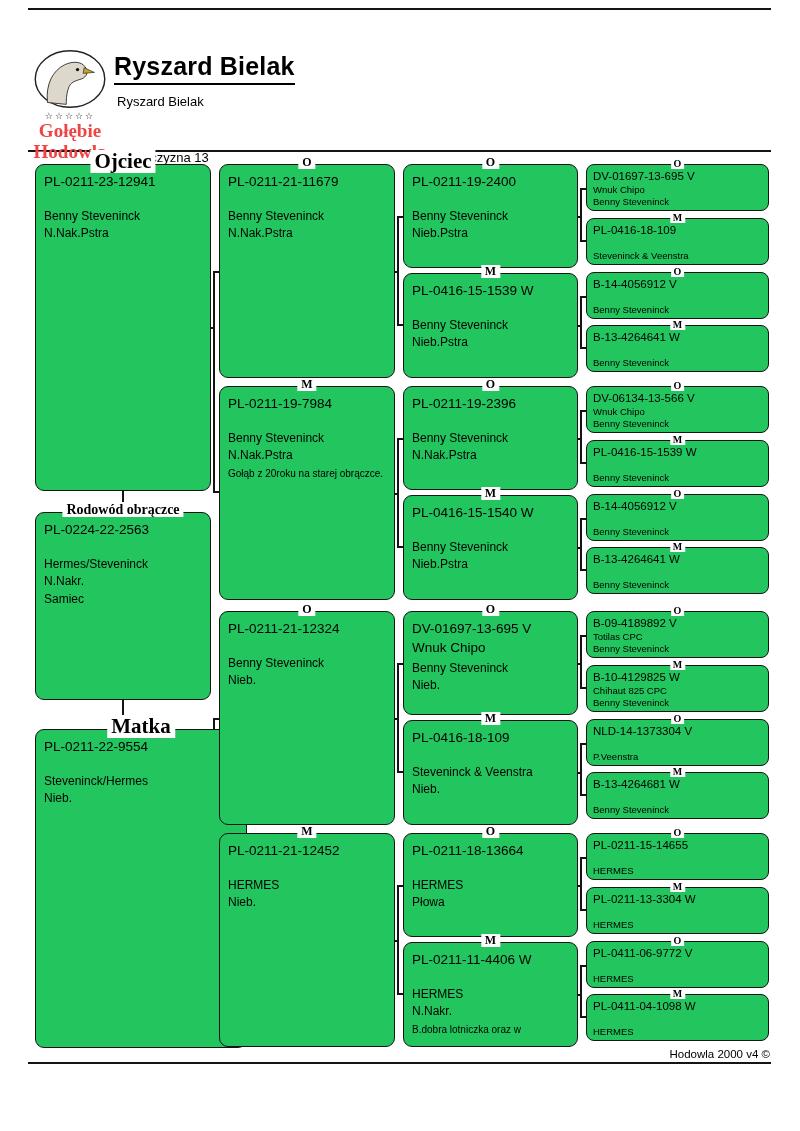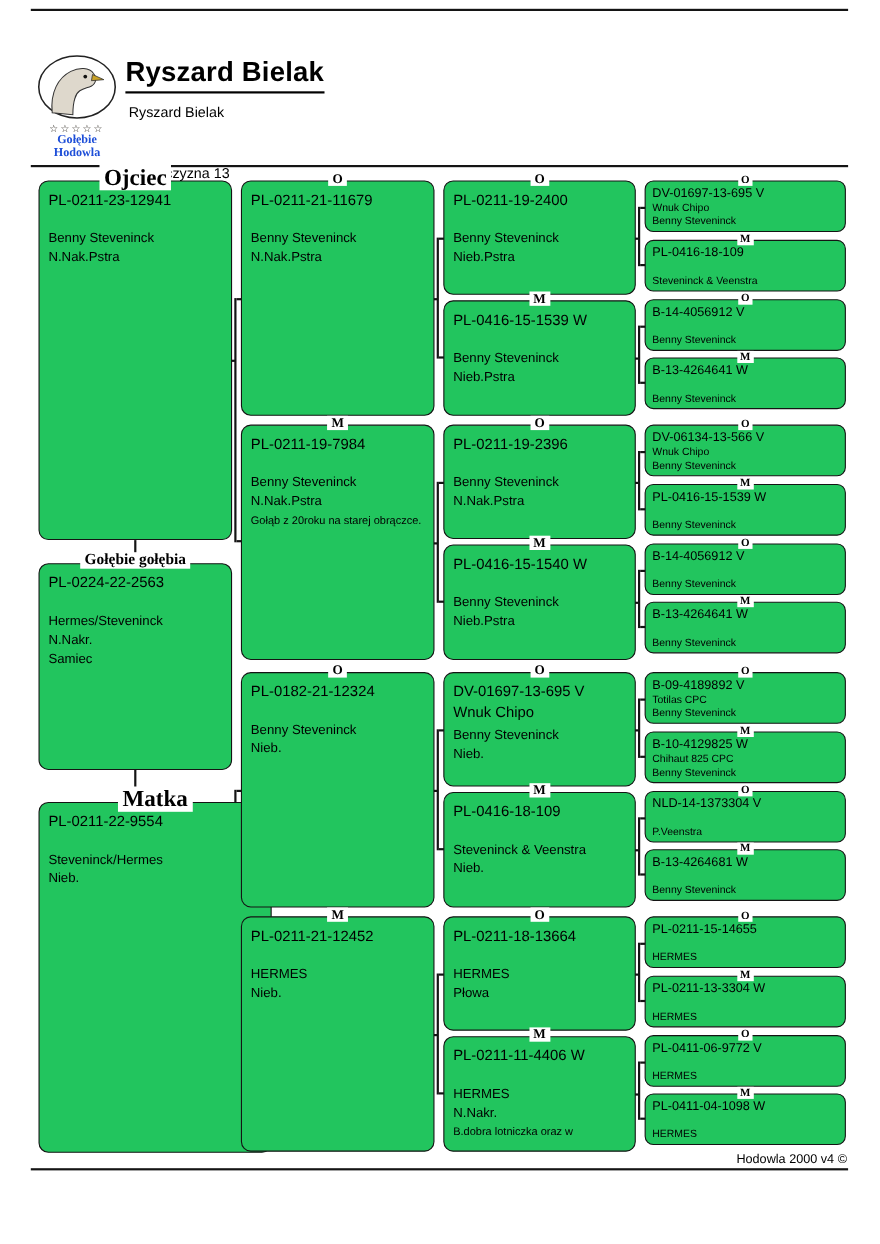--- a/index.html
+++ b/index.html
@@ -5,21 +5,21 @@
   * { margin:0; padding:0; box-sizing:border-box; }
   html,body { background:#e9e9e9; }
   body { font-family:"Liberation Sans","DejaVu Sans",sans-serif; color:#000; }
   #page { position:relative; width:800px; height:1131px; margin:0 auto; background:#fff; overflow:hidden; }
 
   .rule { position:absolute; left:28px; width:743px; height:2px; background:#141414; }
 
   
   #logo { position:absolute; left:26px; top:48px; width:88px; text-align:center; }
   #logo .stars { font-size:9px; letter-spacing:2px; color:#262019; line-height:1; margin-top:-2px; }
-  #logo .logoline { font-family:"Liberation Serif","DejaVu Serif",serif; font-weight:bold; font-size:11px; color:#1d4ed8; line-height:1.08; }
+  #logo .logoline { font-family:"Liberation Serif","DejaVu Serif",serif; font-weight:bold; font-size:19px; color:#ef4444; line-height:1.08; }
   #title { position:absolute; left:114px; top:52px; font-size:25px; font-weight:bold;
            border-bottom:2.5px solid #000; padding-bottom:2px; letter-spacing:.2px; }
   #owner { position:absolute; left:117px; top:94px; font-size:13px; }
   #addr  { position:absolute; left:117px; top:110px; font-size:13px;margin-top:40px; }
 
   
   #tree { position:absolute; inset:0; }
   .box { position:absolute; border:1.5px solid #141414; border-radius:9px; background:#22c55e;
          padding:9px 6px 3px 8px; }
   .tag { position:absolute; top:-9px; left:50%; transform:translateX(-50%); background:#fff;
@@ -109,21 +109,21 @@
     <div class="hl" style="left:576px;top:885px;width:5px"></div>
     <div class="hl" style="left:576px;top:994px;width:5px"></div>
 
   <div class="box col1" style="left: 35px; top: 164px; width: 176px; height: 327px;">
         <span class="tag big">Ojciec</span>
         <div class="ring">PL-0211-23-12941</div>
         <div class="ln">Benny Steveninck</div>
         <div class="ln">N.Nak.Pstra</div>
       </div>
       <div class="box col1" style="left: 35px; top: 512px; width: 176px; height: 188px;">
-        <span class="tag med">Gołębie gołębia</span>
+        <span class="tag med">Rodowód obrączce</span>
         <div class="ring">PL-0224-22-2563</div>
         <div class="ln">Hermes/Steveninck</div>
         <div class="ln">N.Nakr.</div>
         <div class="ln">Samiec</div>
       </div>
       <div class="box col1" style="left: 35px; top: 729px; width: 212px; height: 319px;">
         <span class="tag big">Matka</span>
         <div class="ring">PL-0211-22-9554</div>
         <div class="ln">Steveninck/Hermes</div>
         <div class="ln">Nieb.</div>
@@ -136,21 +136,21 @@
       </div>
       <div class="box col2" style="left: 219px; top: 386px; width: 176px; height: 214px;">
         <span class="tag">M</span>
         <div class="ring">PL-0211-19-7984</div>
         <div class="ln">Benny Steveninck</div>
         <div class="ln">N.Nak.Pstra</div>
         <div class="note">Gołąb z 20roku na starej obrączce.</div>
       </div>
       <div class="box col2" style="left: 219px; top: 611px; width: 176px; height: 214px;">
         <span class="tag">O</span>
-        <div class="ring">PL-0182-21-12324</div>
+        <div class="ring">PL-0211-21-12324</div>
         <div class="ln">Benny Steveninck</div>
         <div class="ln">Nieb.</div>
       </div>
       <div class="box col2" style="left: 219px; top: 833px; width: 176px; height: 214px;">
         <span class="tag">M</span>
         <div class="ring">PL-0211-21-12452</div>
         <div class="ln">HERMES</div>
         <div class="ln">Nieb.</div>
       </div>
       <div class="box col3" style="left: 403px; top: 164px; width: 175px; height: 104px;">

